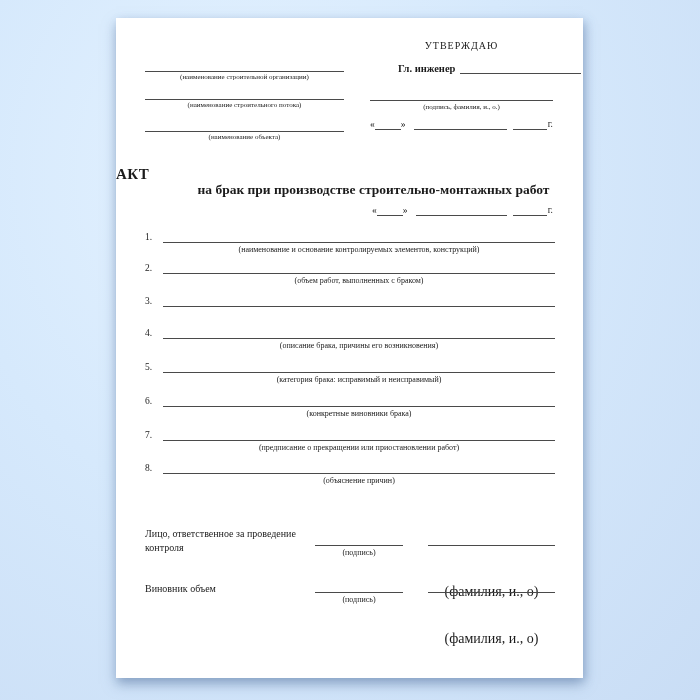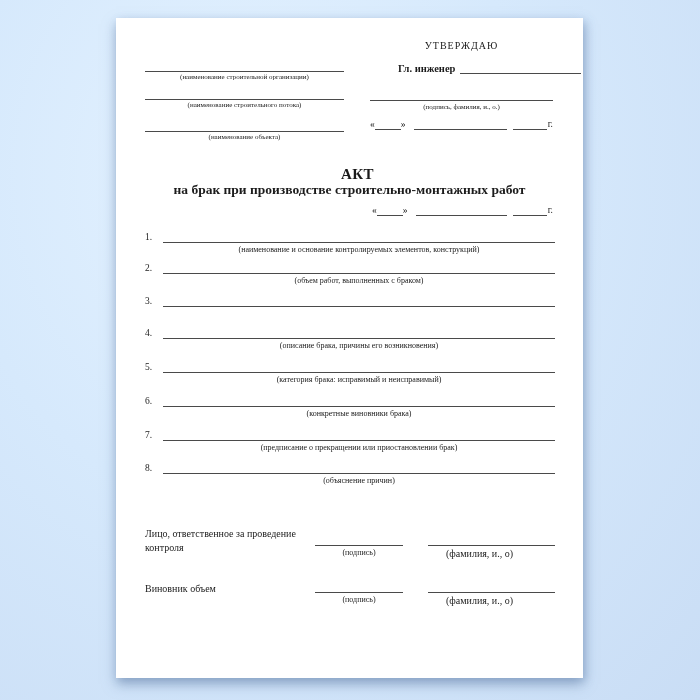--- a/index.html
+++ b/index.html
@@ -28,34 +28,34 @@
   .sign-line{left:254px;width:183px;top:70px;height:12px;}
   .sign-caption{left:254px;width:183px;top:85px;text-align:center;font-size:7px;}
   .date-row{display:flex;align-items:flex-end;font-size:9.5px;}
   .date-row .q{line-height:11px;}
   .date-row .b-sm{width:26px;}
   .date-row .b-long{flex:1;margin-left:8px;margin-right:6px;}
   .date-row .b-short{width:34px;margin-right:1px;}
   .app-date{left:254px;width:183px;top:101px;}
   .title-date{left:256px;width:181px;top:187px;}
   
-  .title1{left:8px;width:467px;top:148px;text-align:center;font-size:15px;font-weight:bold;letter-spacing:.5px;}
-  .title2{left:0;width:467px;top:164px;text-align:center;font-size:13.5px;font-weight:bold;}
+  .title1{left:0;width:467px;top:148px;text-align:left;font-size:15px;font-weight:bold;letter-spacing:.5px;}
+  .title2{left:0;width:467px;top:164px;text-align:center;font-size:13.5px;font-weight:bold;padding-left:24px;}
   
   .item{position:absolute;left:29px;width:410px;}
   .item-row{display:flex;align-items:flex-end;}
   .item-num{width:18px;font-size:9.5px;line-height:12px;}
   .item-line{flex:1;height:12px;border-bottom:1px solid #4a4a4a;}
   .item-caption{margin-left:18px;text-align:center;font-size:8px;margin-top:2px;}
   
   .sig-label{left:29px;width:185px;font-size:10px;line-height:1.35;}
   .sig-line-sign{left:199px;width:88px;height:12px;}
   .sig-line-name{left:312px;width:127px;height:12px;}
   .sig-cap-sign{left:199px;width:88px;text-align:center;font-size:8px;}
-  .sig-cap-name{left:300px;width:127px;text-align:center;font-size:10px;}
+  .sig-cap-name{left:312px;width:127px;text-align:center;font-size:14px;margin-top:36px;}
 </style>
 </head>
 <body>
 
 <div class="paper">
 
   <div class="hfield" style="top:69px">
     <div class="hline"></div>
     <div class="hcaption">(наименование строительного потока)</div>
   </div>
@@ -134,21 +134,21 @@
         <span class="item-num">6.</span>
         <span class="item-line"></span>
       </div>
     <div class="item-caption">(конкретные виновники брака)</div>
   </div>
   <div class="item" style="top:410px">
     <div class="item-row">
         <span class="item-num">7.</span>
         <span class="item-line"></span>
       </div>
-    <div class="item-caption">(предписание о прекращении или приостановлении брак)</div>
+    <div class="item-caption">(предписание о прекращении или приостановлении работ)</div>
   </div>
   <div class="item" style="top:443px">
     <div class="item-row">
         <span class="item-num">8.</span>
         <span class="item-line"></span>
       </div>
     <div class="item-caption">(объяснение причин)</div>
   </div>
 
   <div class="abs sig-label" style="top:509px">Лицо, ответственное за проведение контроля</div>

